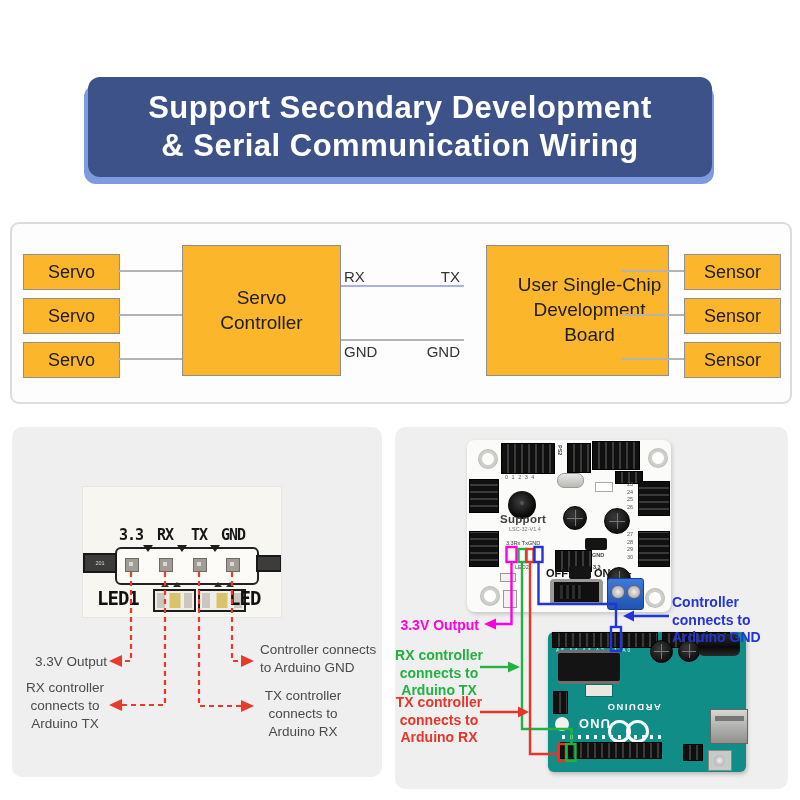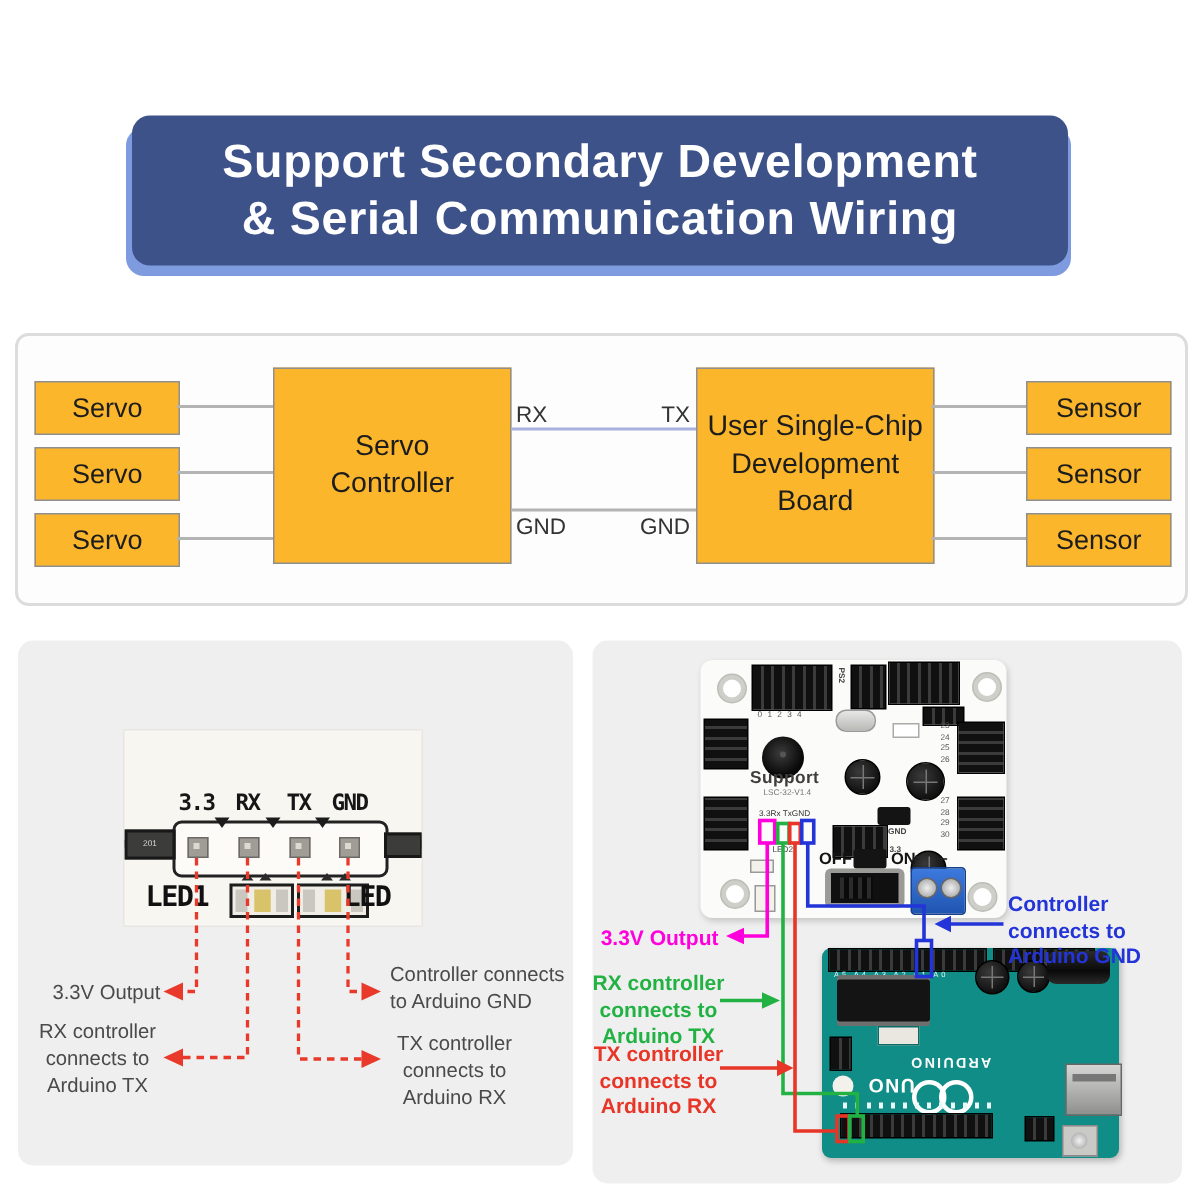--- a/index.html
+++ b/index.html
@@ -98,21 +98,21 @@
       <span style="max-width:104px;">Servo Controller</span>
     </div>
 
     <span class="portlbl" style="left:332px;top:44px;">RX</span>
     <span class="portlbl" style="left:426px;top:44px;width:22px;text-align:right;">TX</span>
     <div class="hline" style="left:329px;top:61px;width:123px;background:#a8b2dd;"></div>
     <div class="hline" style="left:329px;top:115px;width:123px;"></div>
     <span class="portlbl" style="left:332px;top:119px;">GND</span>
     <span class="portlbl" style="left:414px;top:119px;width:34px;text-align:right;">GND</span>
 
-    <div class="obox bigbox" style="left:452px;">
+    <div class="obox bigbox" style="left:474px;padding-left:24px;">
       <span style="max-width:148px;">User Single-Chip Development Board</span>
     </div>
 
     <div class="hline" style="left:609px;top:46px;width:64px;"></div>
     <div class="hline" style="left:609px;top:90px;width:64px;"></div>
     <div class="hline" style="left:609px;top:134px;width:64px;"></div>
 
     <div class="obox sbox" style="left:672px;top:30px;">Sensor</div>
     <div class="obox sbox" style="left:672px;top:74px;">Sensor</div>
     <div class="obox sbox" style="left:672px;top:118px;">Sensor</div>

